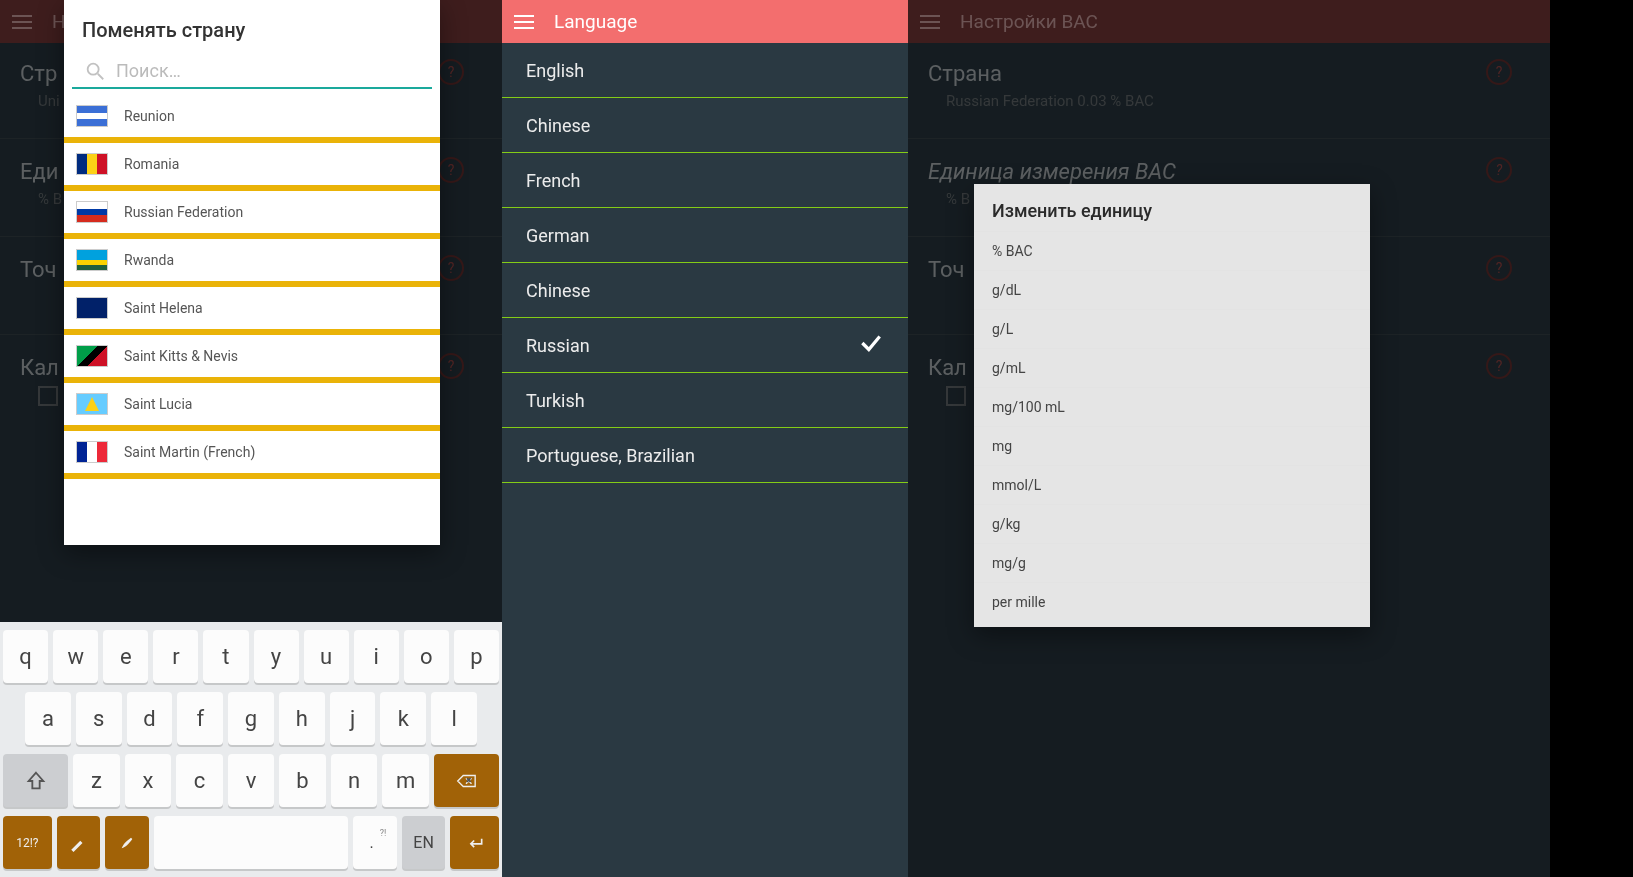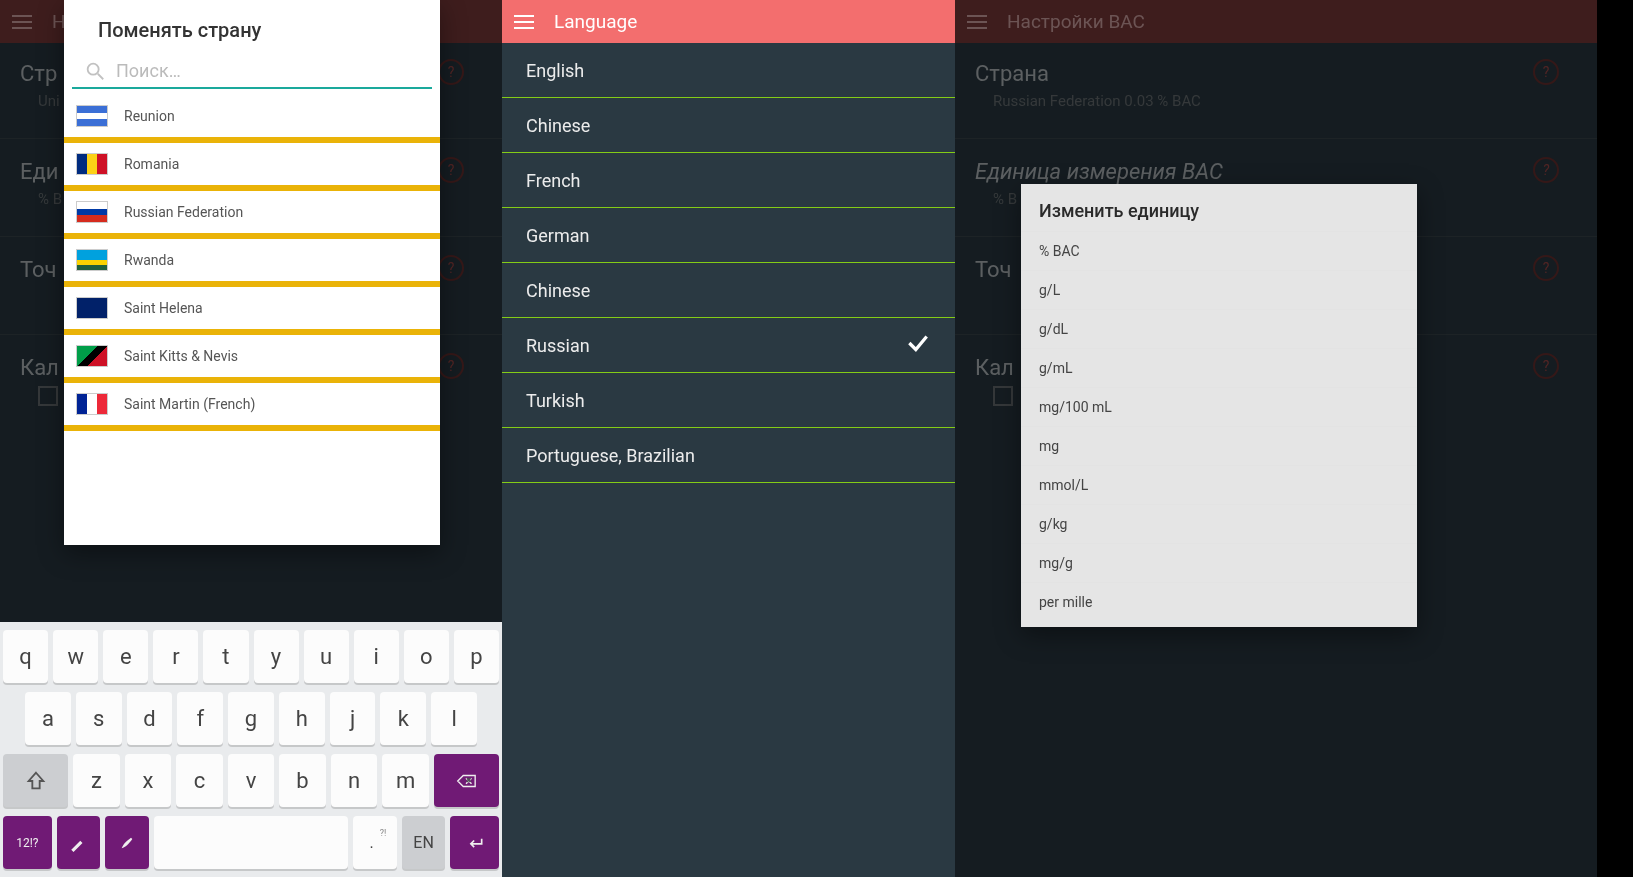--- a/index.html
+++ b/index.html
@@ -1,19 +1,19 @@
 <!DOCTYPE html>
 <html><head>
 <meta charset="utf-8">
 <style>
 * { margin: 0; padding: 0; box-sizing: border-box; font-family: Roboto, Arial, sans-serif; }
 body { display: flex; width: 1633px; height: 877px; background: #000; overflow: hidden; }
 .screen { position: relative; height: 100%; background: #2a3942; overflow: hidden; }
 .screen1 { width: 502px; }
-.screen2 { width: 453px; }
+.screen2 { width: 406px; }
 .screen3 { width: 642px; }
 
 
 .appbar { height: 43px; background: #7c3b3b; display: flex; align-items: center; padding: 0 12px; color: #d8a8a8; }
 .appbar.pink { background: #f36e6e; color: #fff; }
 .hamburger { width: 20px; height: 14px; margin-right: 20px; position: relative; cursor: pointer; }
 .hamburger span { display: block; height: 2px; background: currentColor; margin-bottom: 4px; }
 .appbar-title { font-size: 19px; font-weight: 400; }
 
 
@@ -22,36 +22,36 @@
 .bg-sub { font-size: 15px; color: #6a7175; margin-bottom: 28px; margin-left: 18px; }
 .bg-divider { height: 1px; background: #3a464d; margin: 0 -20px 20px; }
 .help-circle { position: absolute; right: 18px; width: 26px; height: 26px; border: 2px solid #6b3030; border-radius: 50%; color: #a34848; font-size: 14px; display: flex; align-items: center; justify-content: center; }
 .checkbox-empty { width: 20px; height: 20px; border: 2px solid #6a7175; display: inline-block; vertical-align: middle; margin-right: 8px; }
 
 .dim-overlay { position: absolute; inset: 0; background: rgba(0,0,0,0.5); }
 
 
 .dialog { position: absolute; background: #fff; box-shadow: 0 8px 24px rgba(0,0,0,0.4); }
 .dlg1 { left: 64px; top: 0; width: 376px; height: 545px; }
-.dlg-title { font-size: 20px; font-weight: 500; color: #333; padding: 18px 34px 8px; }
+.dlg-title { font-size: 20px; font-weight: 500; color: #333; padding: 18px 18px 8px; }
 .search-row { display: flex; align-items: center; padding: 4px 12px 0; border-bottom: 2px solid #1aa99c; margin: 0 8px 6px; }
 .search-icon { width: 22px; height: 22px; margin-right: 10px; opacity: 0.45; }
 .search-input { border: none; outline: none; flex: 1; font-size: 18px; color: #555; padding: 6px 0; }
 .search-input::placeholder { color: #bbb; }
 .country-list { overflow: hidden; }
 .country-item { display: flex; align-items: center; padding: 8px 12px; border-bottom: 6px solid #eab308; height: 48px; cursor: pointer; }
 .flag { width: 32px; height: 22px; margin-right: 16px; border: 1px solid #ccc; flex-shrink: 0; }
 .country-name { font-size: 14px; color: #555; }
 
 
 .keyboard { position: absolute; bottom: 0; left: 0; right: 0; background: #e9ebed; padding: 8px 3px; }
 .kb-row { display: flex; justify-content: center; gap: 5px; margin-bottom: 9px; }
 .kb-key { background: #fcfcfc; border-radius: 4px; box-shadow: 0 2px 0 rgba(0,0,0,0.15); height: 53px; flex: 1; display: flex; align-items: center; justify-content: center; font-size: 22px; color: #444; cursor: pointer; }
 .kb-key.dark { background: #ccced1; }
-.kb-key.darker { background: #701a75; color: #eee; }
+.kb-key.darker { background: #a16207; color: #eee; }
 .kb-key.wide { flex: 1.4; }
 .kb-key.shift svg, .kb-key.back svg { width: 22px; height: 22px; }
 .kb-key.space { flex: 4; }
 .kb-key.small-txt { font-size: 12px; }
 .kb-key.tiny { font-size: 16px; flex: 0.9; }
 .kb-superscript { font-size: 9px; position: relative; top: -10px; left: 6px; color: #888; }
 
 
 .lang-list { }
 .lang-item { height: 55px; display: flex; align-items: center; padding: 0 24px; color: #ececec; font-size: 18px; border-bottom: 1px solid #84cc16; cursor: pointer; }
@@ -143,20 +143,24 @@
         </div>
       <div class="country-item">
           <div class="flag flag-sthelena"></div>
           <span class="country-name">Saint Helena</span>
         </div>
       <div class="country-item">
           <div class="flag flag-stkitts"></div>
           <span class="country-name">Saint Kitts &amp; Nevis</span>
         </div>
       <div class="country-item">
+          <div class="flag flag-stlucia"></div>
+          <span class="country-name">Saint Lucia</span>
+        </div>
+      <div class="country-item">
           <div class="flag flag-stmartin"></div>
           <span class="country-name">Saint Martin (French)</span>
         </div>
     </div>
   </div>
 
   <div class="keyboard">
     <div class="kb-row" id="kb-r1">
         <div class="kb-key">q</div>
         <div class="kb-key">w</div>
@@ -300,22 +304,22 @@
       <div class="help-circle" style="top:-2px">?</div>
     </div>
     <div class="bg-sub"><span class="checkbox-empty"></span></div>
   </div>
   <div class="dim-overlay"></div>
 
   <div class="dialog dlg3">
     <div class="dlg-title">Изменить единицу</div>
     <div id="unit-list">
         <div class="unit-item">% BAC</div>
+        <div class="unit-item">g/dL</div>
         <div class="unit-item">g/L</div>
-        <div class="unit-item">g/dL</div>
         <div class="unit-item">g/mL</div>
         <div class="unit-item">mg/100 mL</div>
         <div class="unit-item">mg</div>
         <div class="unit-item">mmol/L</div>
         <div class="unit-item">g/kg</div>
         <div class="unit-item">mg/g</div>
         <div class="unit-item">per mille</div>
       </div>
   </div>
 </div>

